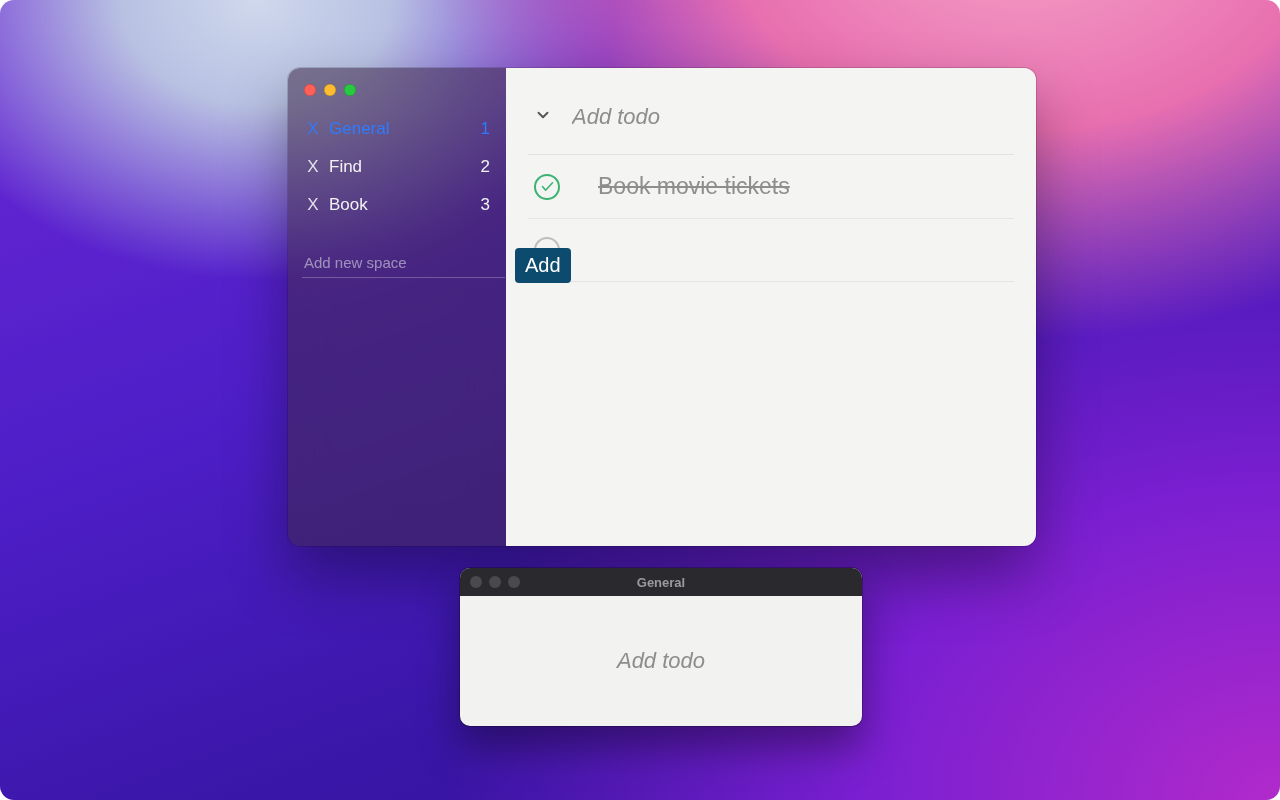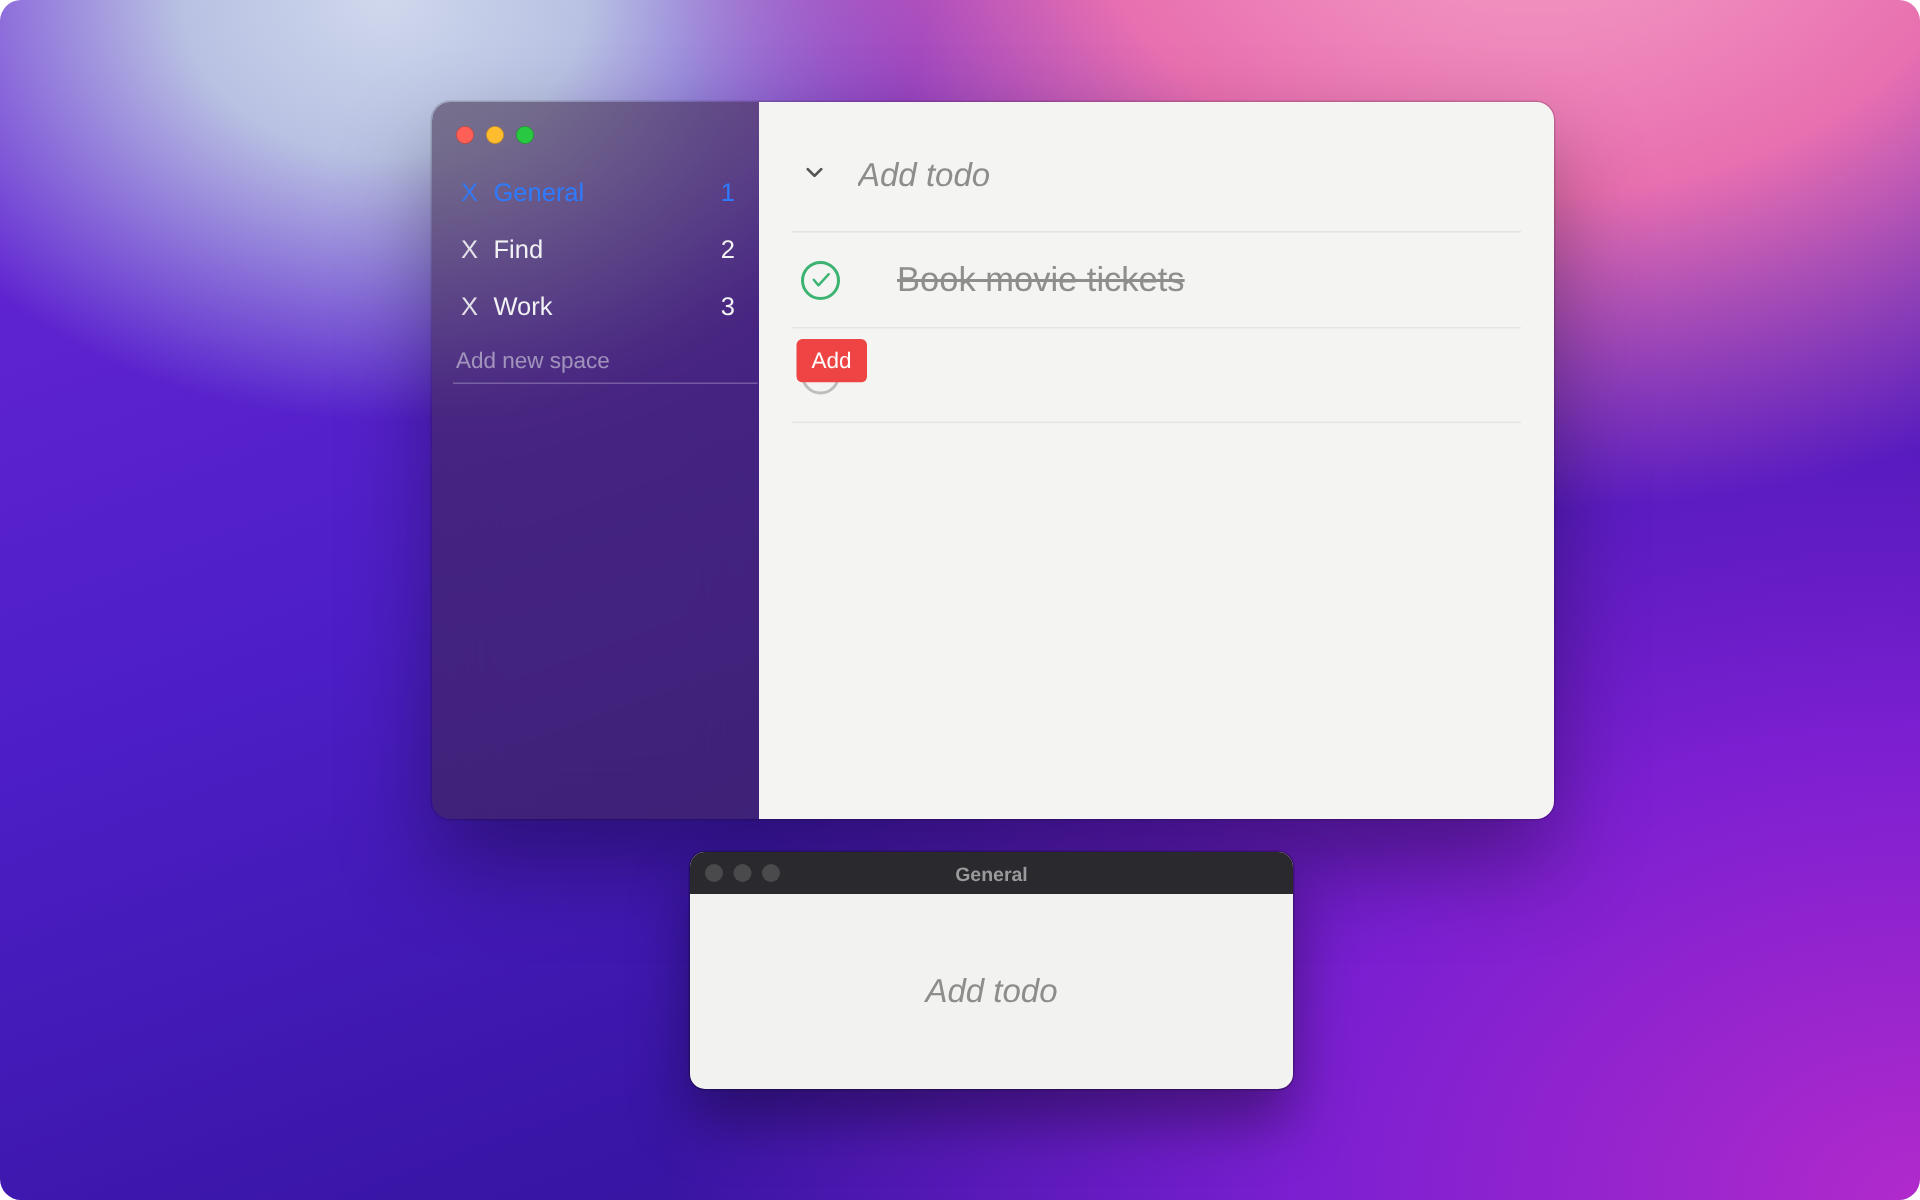--- a/index.html
+++ b/index.html
@@ -47,41 +47,41 @@
     color: #f2f2f4;
     cursor: default;
   }
   .space-row .left { display:flex; align-items:center; gap:9px; }
   .space-row .x { font-weight:400; opacity:.9; width:14px; text-align:center; }
   .space-row.active { color:#2d7bff; }
   .space-row.active .x { color:#2d7bff; }
   .space-row .count { font-variant-numeric: tabular-nums; }
 
   .add-space-row {
-    display:flex; align-items:flex-start; gap:26px;
-    margin-top: 2px;
+    display:flex; align-items:flex-start; gap:10px;
+    margin-top: 24px;
   }
   .add-space-input {
     flex:1;
     background: transparent;
     border: none;
     border-bottom: 1px solid rgba(255,255,255,.25);
     color:#eee;
     font-size: 15px;
     padding: 6px 2px;
     outline: none;
   }
   .add-space-input::placeholder { color: rgba(230,230,235,.55); }
   .add-btn {
-    background:#ef4444;
+    background:#0c4a6e;
     color:#fff;
     border:none;
     border-radius:4px;
     padding: 6px 10px;
-    font-size:15px;
+    font-size:20px;
     cursor:pointer;
   }
 
   
   .content {
     flex:1; height:100%;
     background:#f4f4f3;
     padding: 26px 22px 10px 22px;
   }
   .add-todo-row {
@@ -176,21 +176,21 @@
       <span class="left">
         <span class="x">X</span>
         <span>Find</span>
       </span>
       <span class="count">2</span>
     </div>
 
     <div class="space-row">
       <span class="left">
         <span class="x">X</span>
-        <span>Work</span>
+        <span>Book</span>
       </span>
       <span class="count">3</span>
     </div>
 
     <div class="add-space-row">
       <input class="add-space-input" placeholder="Add new space" style="">
       <button class="add-btn">Add</button>
     </div>
   </div>
 

